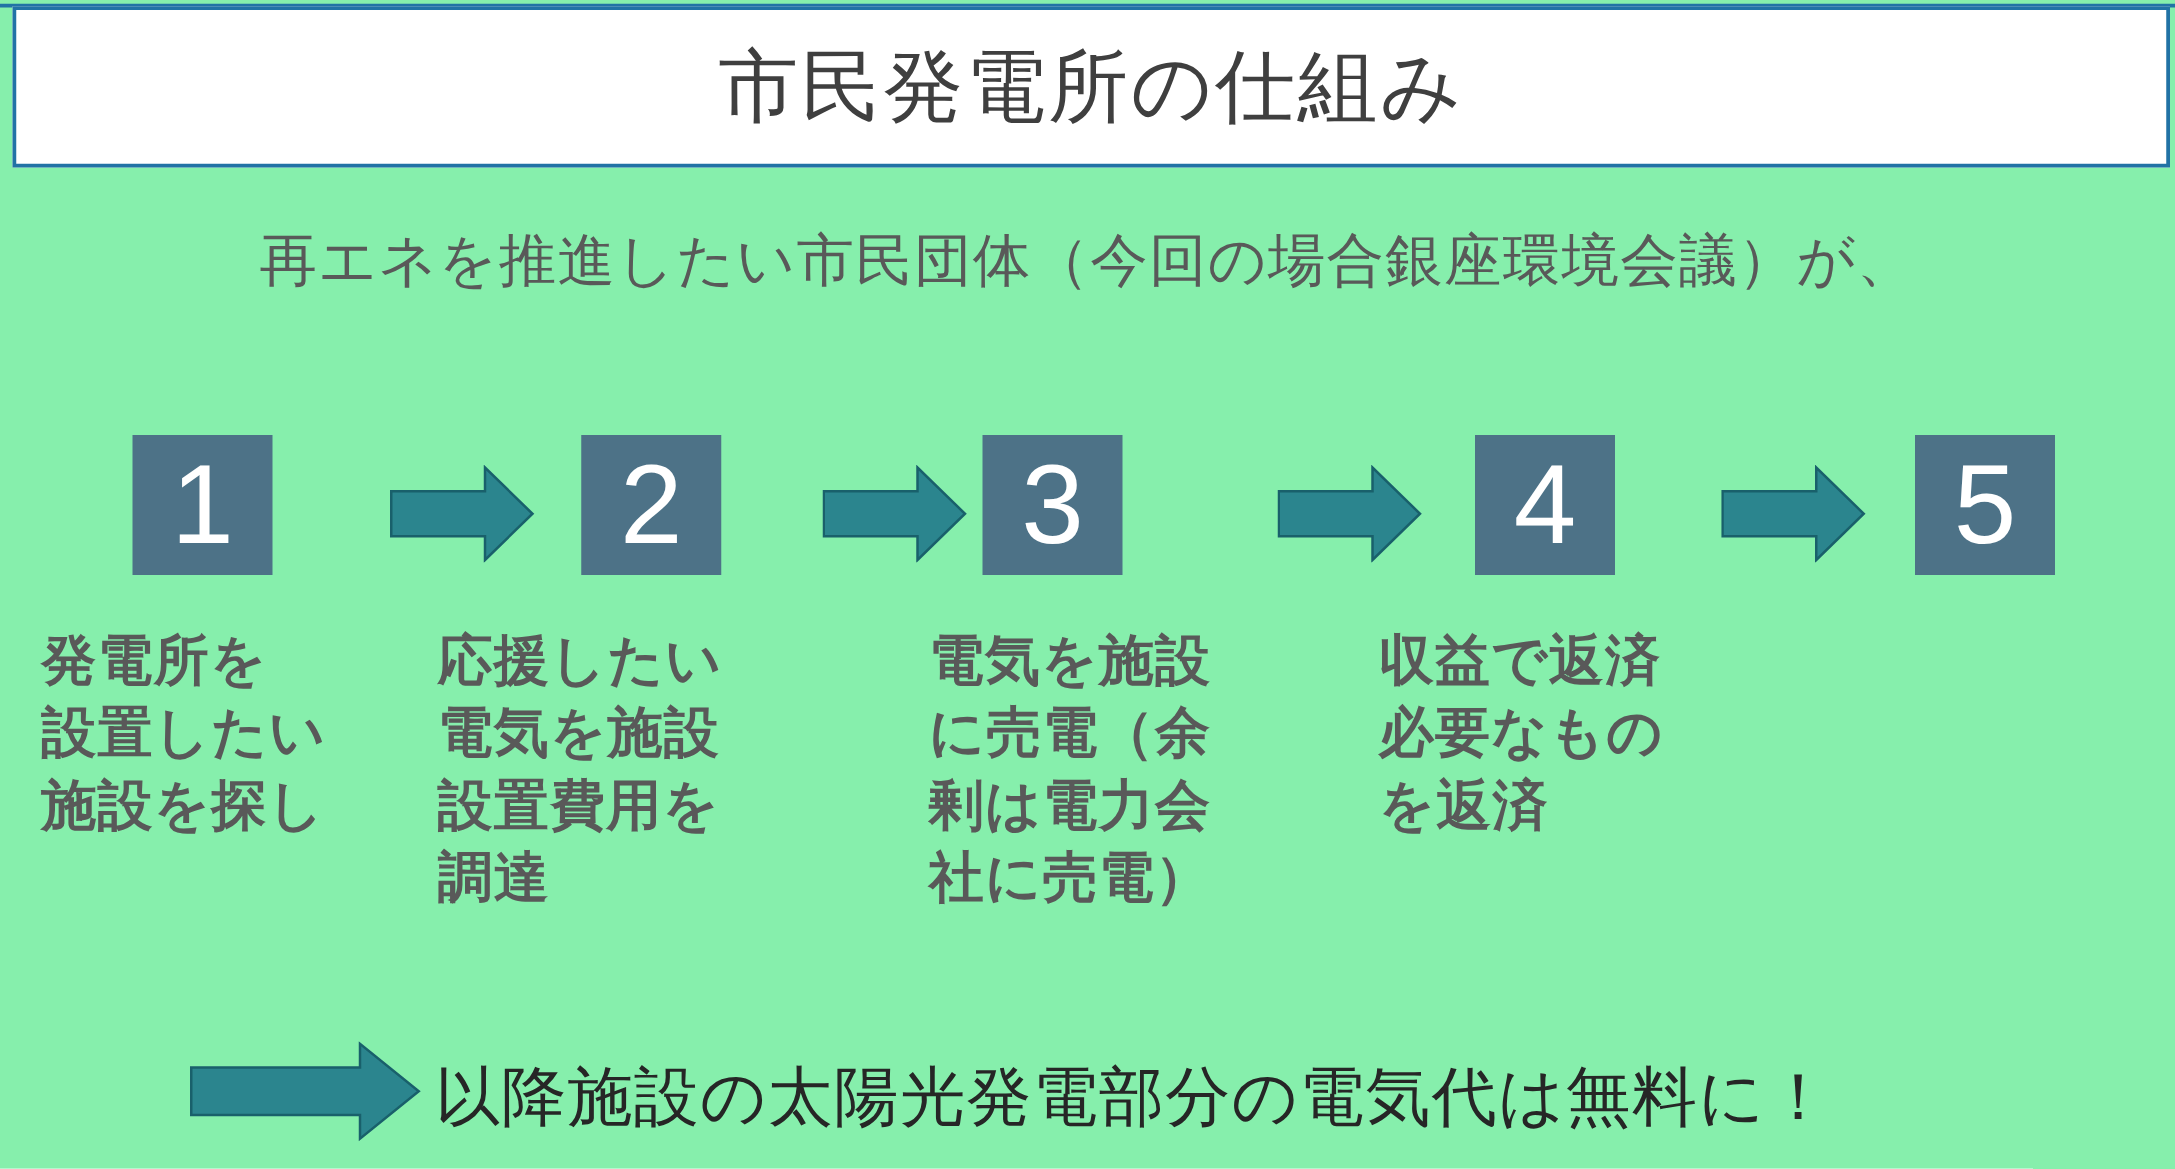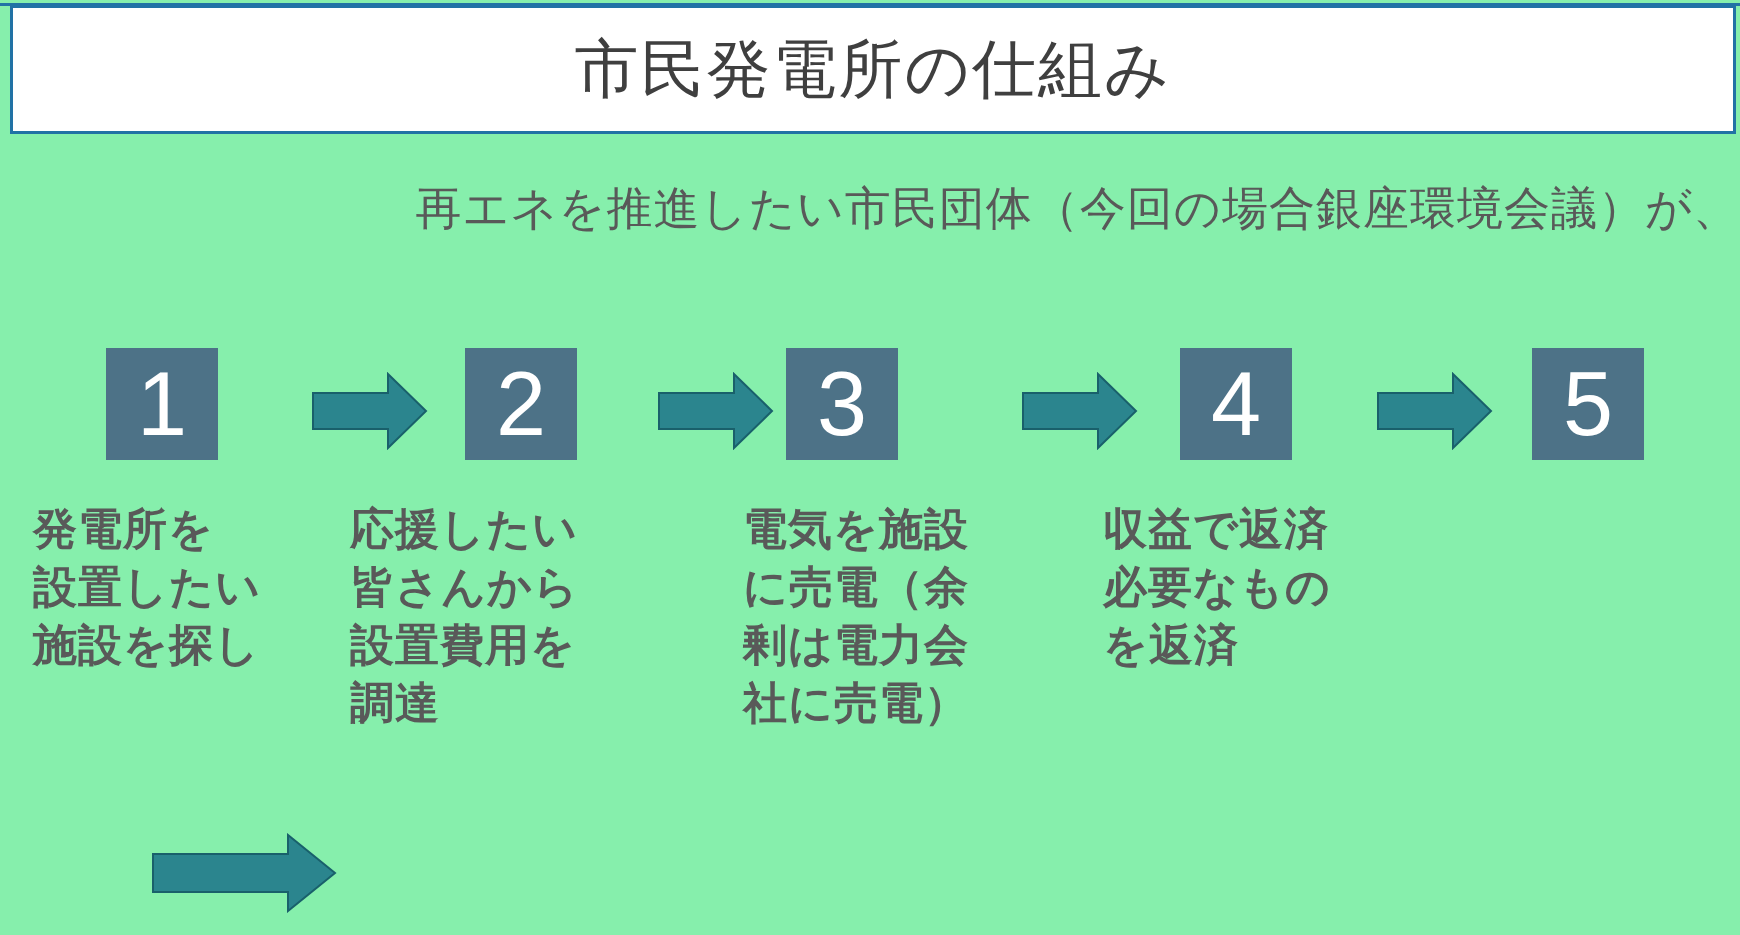--- a/index.html
+++ b/index.html
@@ -40,21 +40,21 @@
     font-size: 64px;
     font-weight: 400;
     letter-spacing: 2px;
     color: var(--title-text, #3f3f3f);
   }
   .subtitle {
     position: absolute;
     left: 0;
     top: 178px;
     width: 100%;
-    text-align: right;
+    text-align: center;
     font-size: 46px;
     letter-spacing: 1px;
     color: var(--body-text, #595959);
     font-family: Liberation Serif, serif;
   }
   .step-square {
     position: absolute;
     top: 348px;
     width: 112px;
     height: 112px;
@@ -144,28 +144,29 @@
     <polygon class="arrow-poly" points="1,21 76,21 76,2 114,39 76,76 76,57 1,57"></polygon>
   </svg>
   <div class="step-square" style="left:1532px">
     <span>5</span>
   </div>
 
   <div class="step-desc" style="left:33px">発電所を
 設置したい
 施設を探し</div>
   <div class="step-desc" style="left:350px">応援したい
-皆さんから
+電気を施設
 設置費用を
 調達</div>
   <div class="step-desc" style="left:743px">電気を施設
 に売電（余
 剰は電力会
 社に売電）</div>
   <div class="step-desc" style="left:1103px">収益で返済
 必要なもの
 を返済</div>
 
   <svg class="conclusion-arrow" viewBox="0 0 185 80">
     <polygon class="arrow-poly" points="1,21 136,21 136,2 183,40 136,78 136,59 1,59"></polygon>
   </svg>
+  <div class="conclusion-text">以降施設の太陽光発電部分の電気代は無料に！</div>
 
 </div>
 
 </body></html>

